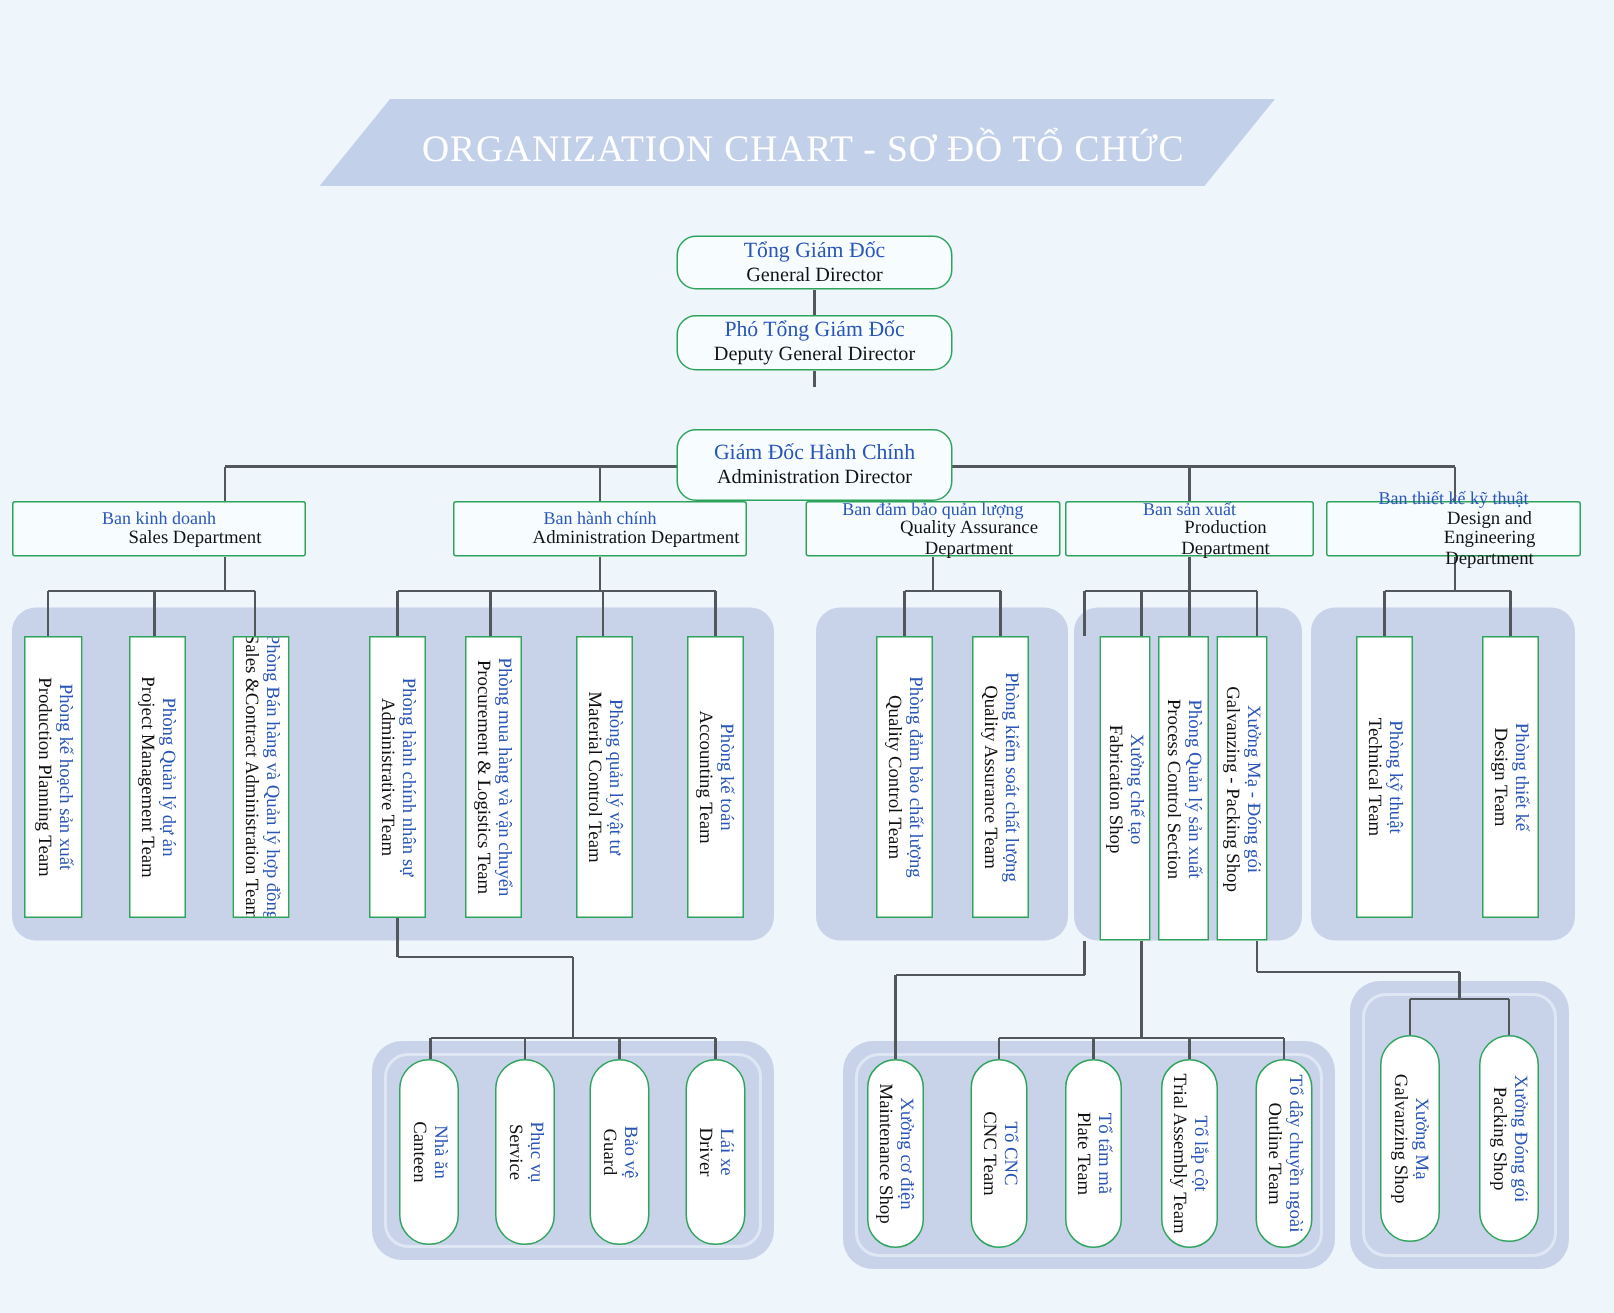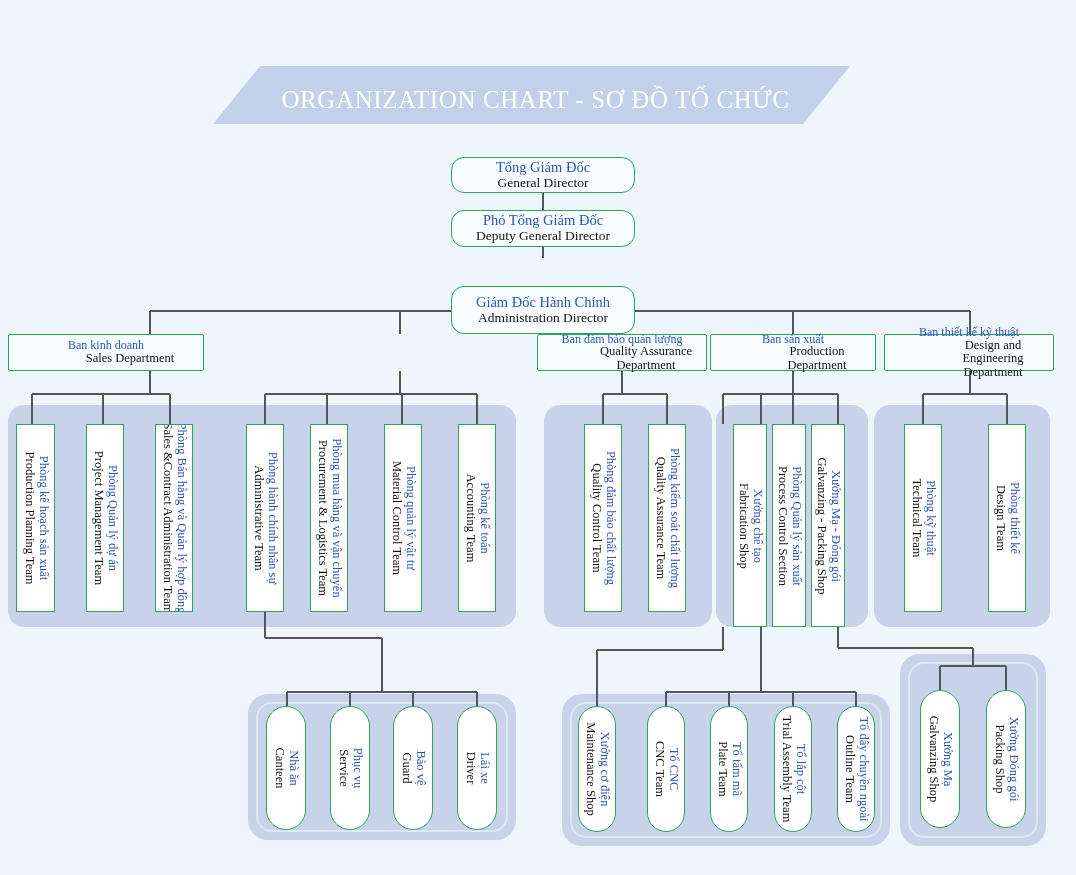--- a/index.html
+++ b/index.html
@@ -215,20 +215,24 @@
   <div class="node exec" style="left:451px;top:258px;width:184px;height:48px;margin-top:28px;">
     <span class="vi">Giám Đốc Hành Chính</span>
     <span class="en">Administration Director</span>
   </div>
 
   <div class="node dept" style="left:8px;top:334px;width:196px;height:37px;">
     <span class="vi">Ban kinh doanh</span>
     <span class="en">Sales Department</span>
   </div>
 
+  <div class="node dept" style="left:302px;top:334px;width:196px;height:37px;">
+    <span class="vi">Ban  hành chính</span>
+    <span class="en">Administration Department</span>
+  </div>
 
   <div class="node dept" style="left:537px;top:334px;width:170px;height:37px;">
     <span class="vi">Ban đảm bảo quản lượng</span>
     <span class="en">Quality Assurance Department</span>
   </div>
 
   <div class="node dept" style="left:710px;top:334px;width:166px;height:37px;">
     <span class="vi">Ban sản xuất</span>
     <span class="en">Production Department</span>
   </div>

